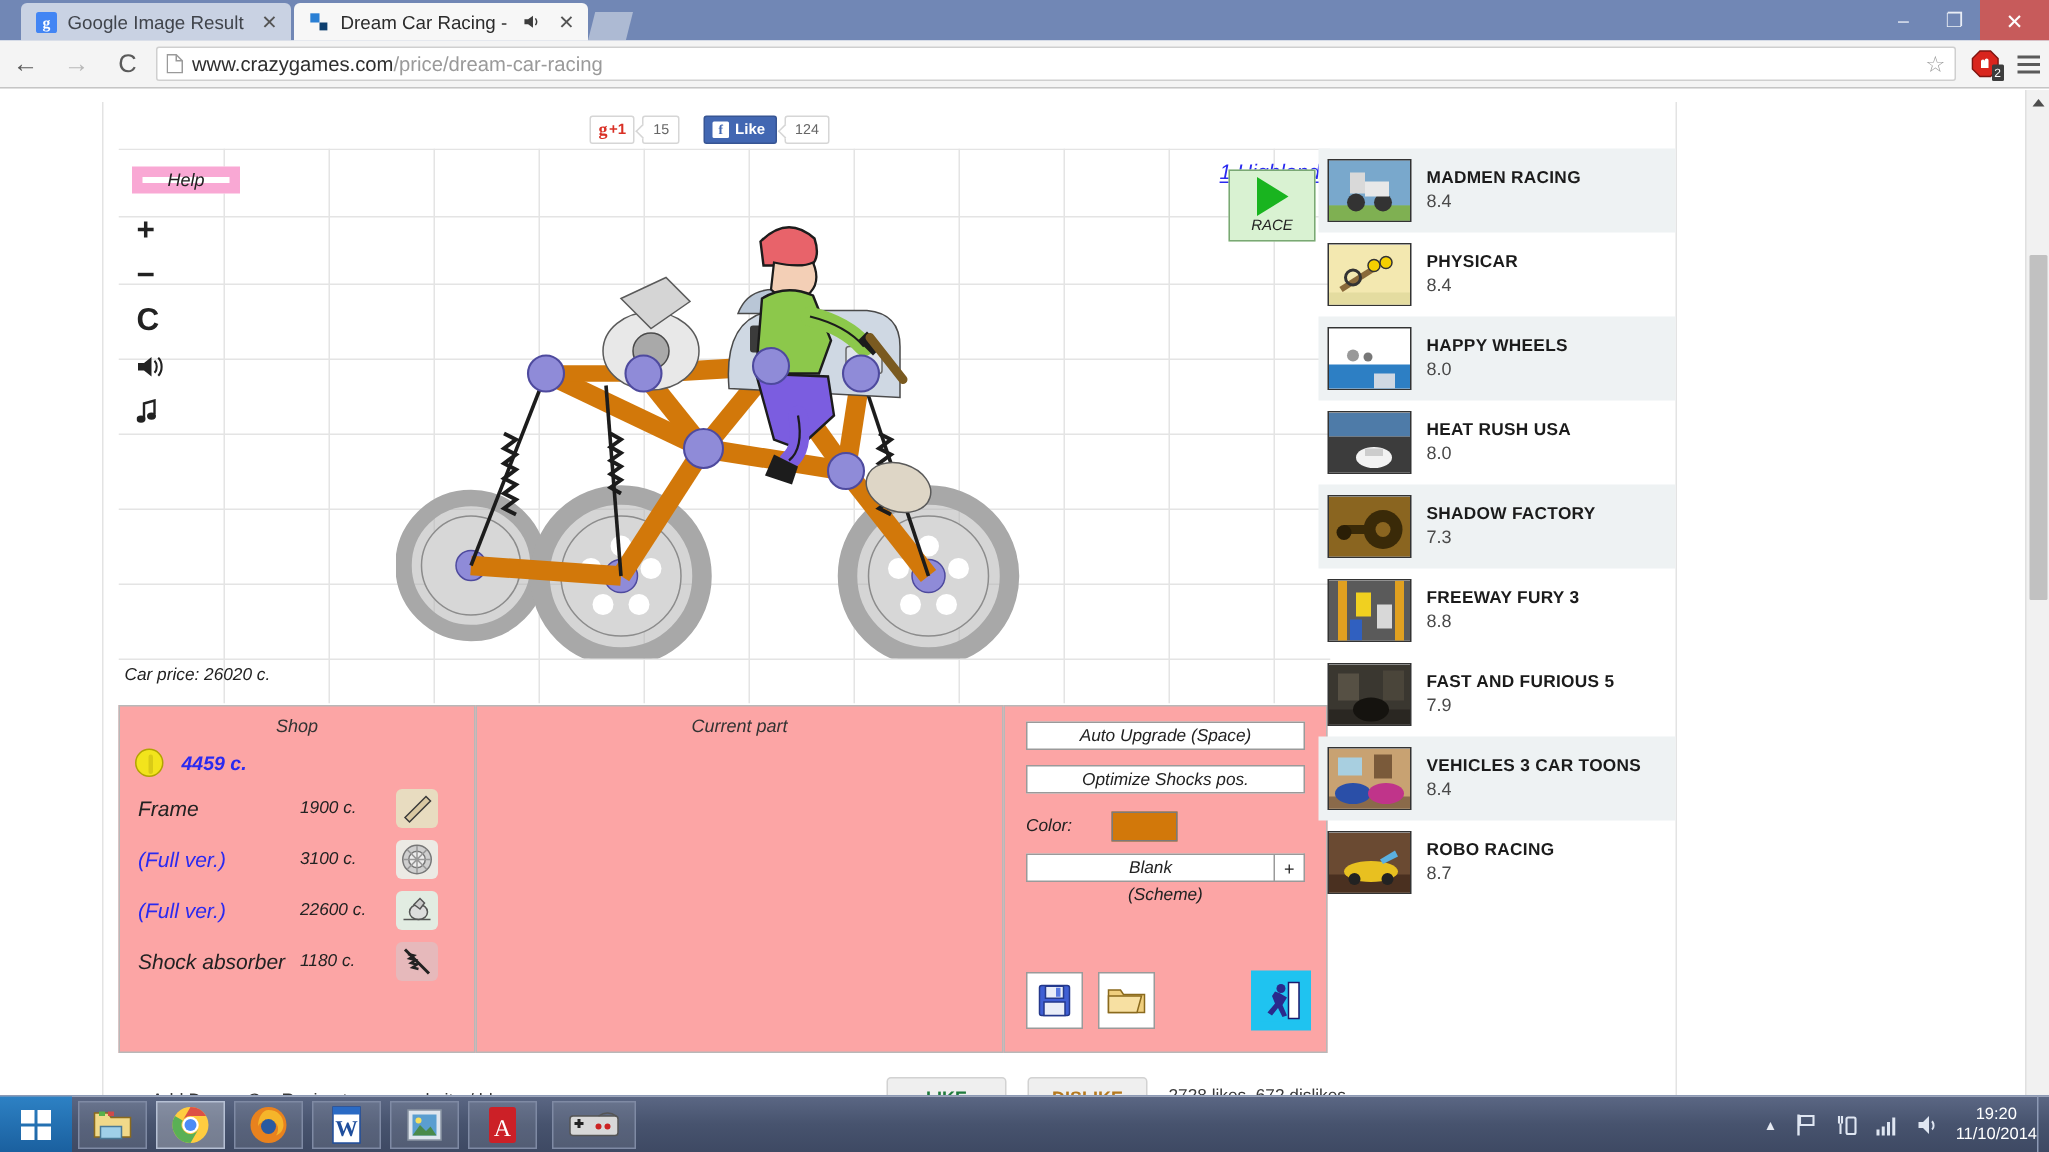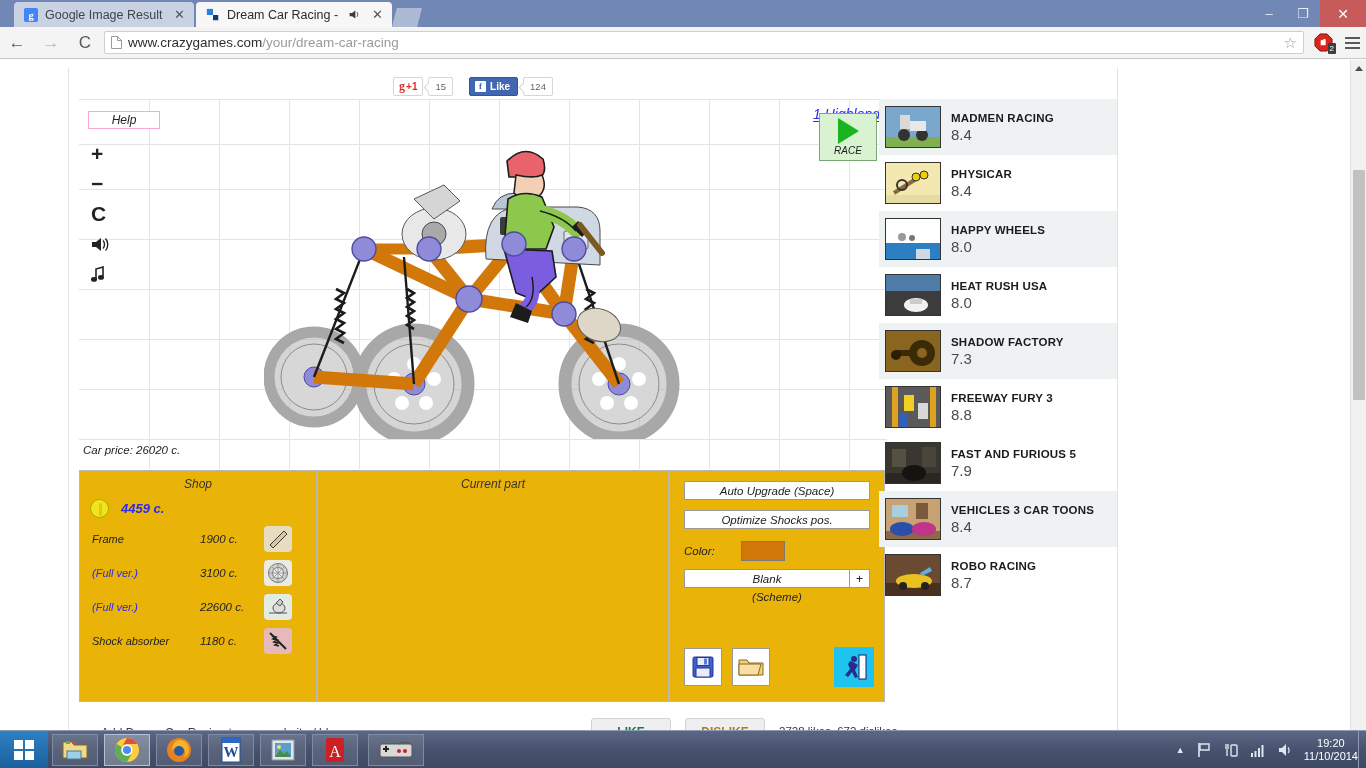--- a/index.html
+++ b/index.html
@@ -93,21 +93,21 @@
   
   .game { position:absolute; left:10px; top:31px; width:808px; height:630px; background:#fff; }
   .canvas { position:absolute; left:0; top:0; width:808px; height:370px; background:#fff; overflow:hidden; }
   .gridlines { position:absolute; inset:0; }
   .gridlines .v, .gridlines .h { position:absolute; background:#e4e4e4; }
   .gridlines .v { width:1px; top:0; bottom:0; }
   .gridlines .h { height:1px; left:0; right:0; }
 
   .helpbtn {
     position:absolute; left:9px; top:12px; width:72px; height:18px;
-    border:1px solid #f9a8d4; background:#fff;
+    border:7px solid #f9a8d4; background:#fff;
     font-family:"Liberation Sans", sans-serif; font-style:italic; font-size:12px; color:#222;
     display:flex; align-items:center; justify-content:center;
   }
   .tools { position:absolute; left:12px; top:40px; width:30px; }
   .tool { height:30px; display:flex; align-items:center; color:#222; font-size:21px; font-weight:bold; }
 
   .level-label {
     position:absolute; left:16px; right:0; top:7px; text-align:right;
     font-size:14px; font-style:italic; color:#2a2af0;
     text-decoration:underline; text-underline-offset:2px;
@@ -120,29 +120,29 @@
   .race-tri { width:0;height:0; border-left:21px solid #19b41f; border-top:13px solid transparent; border-bottom:13px solid transparent; }
   .race-label { font-size:10px; font-style:italic; color:#222; }
 
   .carprice {
     position:absolute; left:4px; top:345px;
     font-size:11.5px; font-style:italic; color:#222;
   }
 
   
   .panels { position:absolute; left:0; top:371px; width:808px; height:232px; display:flex; gap:0; }
-  .panel { background:#eab308; border:1px solid #b8b8b8; }
+  .panel { background:#fca5a5; border:1px solid #b8b8b8; }
   .panel-title { text-align:center; font-size:12px; font-style:italic; color:#333; padding-top:6px; }
   .shop { width:238px; }
   .coinrow { display:flex; align-items:center; gap:12px; padding:8px 0 4px 10px; }
   .coin { width:19px; height:19px; border-radius:50%; background:#f2e41c; border:1px solid #b2a400; position:relative; }
   .coin:after { content:""; position:absolute; left:8px; top:3px; width:3px; height:13px; background:#d9cb16; border-radius:2px; }
   .coins { font-size:13px; font-style:italic; color:#2a2af0; font-weight:bold; }
   .shoprow { display:flex; align-items:center; height:34px; padding-left:12px; }
-  .shop-name { width:108px; font-size:11px; font-style:italic; color:#222; }
+  .shop-name { width:108px; font-size:14px; font-style:italic; color:#222; }
   .shop-name.full { color:#2a2af0; }
   .shop-price { width:64px; font-size:11.5px; font-style:italic; color:#222; }
   .shop-icon { width:28px; height:26px; border-radius:4px; display:flex; align-items:center; justify-content:center; }
   .currentpart { width:352px; }
   .ctrl { width:216px; position:relative; }
   .ctrlbtn {
     margin:10px auto 0; width:186px; height:19px; background:#fff; border:1px solid #9a9a9a;
     display:flex; align-items:center; justify-content:center;
     font-size:11.5px; font-style:italic; color:#222;
   }
@@ -165,21 +165,21 @@
   .ldbtn.dislike { left:606px; color:#b5791f; }
   .likestats { position:absolute; left:700px; top:7px; font-size:11.5px; color:#3a3a3a; }
 
   
   .gamelist { position:absolute; left:810px; top:31px; width:238px; }
   .gameitem { display:flex; align-items:center; gap:10px; height:56px; padding:0 6px; }
   .gameitem.alt { background:#eef2f3; }
   .thumb { width:56px; height:42px; border:1px solid #333; flex:none; position:relative; overflow:hidden; }
   .gmeta { display:flex; flex-direction:column; gap:2px; }
   .gname { font-size:11.5px; font-weight:bold; color:#1b1b1b; letter-spacing:.2px; }
-  .grating { font-size:15px; color:#4a4a4a; }
+  .grating { font-size:12px; color:#4a4a4a; }
 
   
   .taskbar { position:absolute; left:0; top:730px; width:1366px; height:38px; background:linear-gradient(180deg,#5b6784 0%,#47536e 50%,#3e4963 100%); border-top:1px solid #8d9ab5; }
   .startbtn { position:absolute; left:0; top:0; width:48px; height:38px; background:linear-gradient(180deg,#2d81c4 0%,#1a5f9e 100%); display:flex; align-items:center; justify-content:center; }
   .tbitem { position:absolute; top:3px; width:46px; height:32px; border:1px solid #7f8aa4; background:rgba(255,255,255,.10); display:flex; align-items:center; justify-content:center; }
   .tbitem.active { background:rgba(255,255,255,.28); border-color:#b6c0d4; }
   .tray { position:absolute; right:8px; top:0; height:38px; display:flex; align-items:center; gap:11px; color:#e6eaf2; }
   .clock { text-align:center; font-size:11px; line-height:13px; color:#fff; }
   .tray-ico { width:16px; height:16px; }
   .showdesk { position:absolute; right:0; top:0; width:8px; height:38px; border-left:1px solid #8d9ab5; }
@@ -223,21 +223,21 @@
 
   <div class="toolbar">
     <div class="navbtn">←</div>
     <div class="navbtn disabled">→</div>
     <div class="navbtn">C</div>
     <div class="omnibox">
       <svg class="page-icon" viewBox="0 0 11 13">
         <path d="M.5.5h6l4 4v8h-10z" fill="#fff" stroke="#9a9a9a"></path>
         <path d="M6.5.5v4h4" fill="none" stroke="#9a9a9a"></path>
       </svg>
-      <span class="url"><span>www.crazygames.com</span><span class="dim">/your/dream-car-racing</span></span>
+      <span class="url"><span>www.crazygames.com</span><span class="dim">/price/dream-car-racing</span></span>
       <span class="star">☆</span>
     </div>
     <div class="adblock">
       <svg width="19" height="19" viewBox="0 0 20 20">
         <polygon points="6.3,1 13.7,1 19,6.3 19,13.7 13.7,19 6.3,19 1,13.7 1,6.3" fill="#d9251d" stroke="#7e1410"></polygon>
         <path d="M7 13V8.5c0-.8.6-1.4 1.4-1.4s1.3.6 1.3 1.4V7.6c0-.8.6-1.3 1.3-1.3s1.3.5 1.3 1.3v5.4z" fill="#fff"></path>
       </svg>
       <span class="ab-badge">2</span>
     </div>
     <div class="hamburger">

